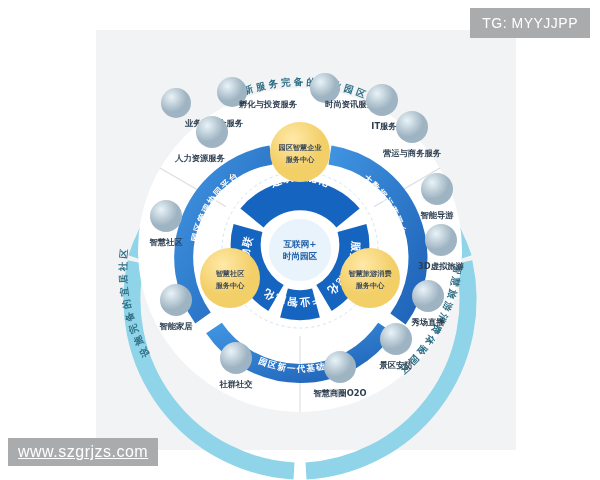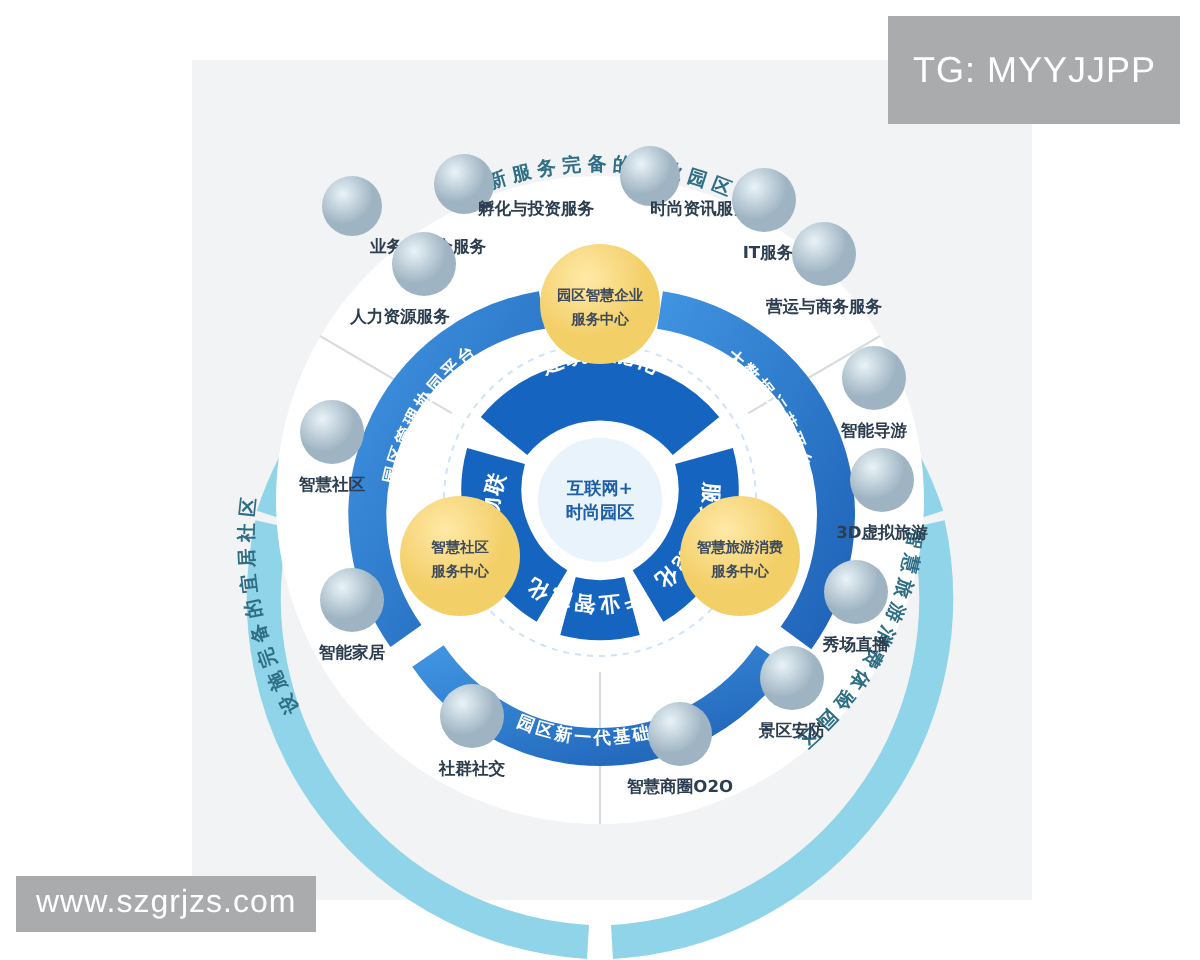--- a/index.html
+++ b/index.html
@@ -21,22 +21,22 @@
   
   .wm{
     position:absolute;
     background:#a9abad;
     color:#ffffff;
     display:flex;align-items:center;
     font-family:"Liberation Sans",sans-serif;
     letter-spacing:.5px;
     white-space:nowrap;
   }
-  .wm-tr{right:10px;top:8px;height:30px;padding:12px 12px;font-size:18px;}
-  .wm-bl{left:8px;bottom:14px;height:28px;padding:0 10px;font-size:16px;}
+  .wm-tr{right:10px;top:8px;height:30px;padding:0 12px;font-size:14px;}
+  .wm-bl{left:8px;bottom:14px;height:28px;padding:0 10px;font-size:16px;text-decoration:underline;}
 
   svg{position:absolute;left:0;top:0;}
   text{font-family:"DejaVu Sans","Liberation Sans",sans-serif;}
   .arcTxt{font-size:9.5px;fill:#2f6f86;letter-spacing:3px;font-weight:bold;}
   .ringTxt{font-size:8.6px;fill:#ffffff;letter-spacing:1.4px;font-weight:bold;}
   .coreTxt{font-size:10.5px;fill:#ffffff;letter-spacing:1px;font-weight:bold;}
   .hub{font-size:8.6px;fill:#1f5fa8;font-weight:bold;}
   .nodeLbl{font-size:8.3px;fill:#2c3e50;text-anchor:middle;font-weight:bold;}
   .hubLbl{font-size:7.2px;fill:#3d4b5c;text-anchor:middle;font-weight:bold;}
 </style>

